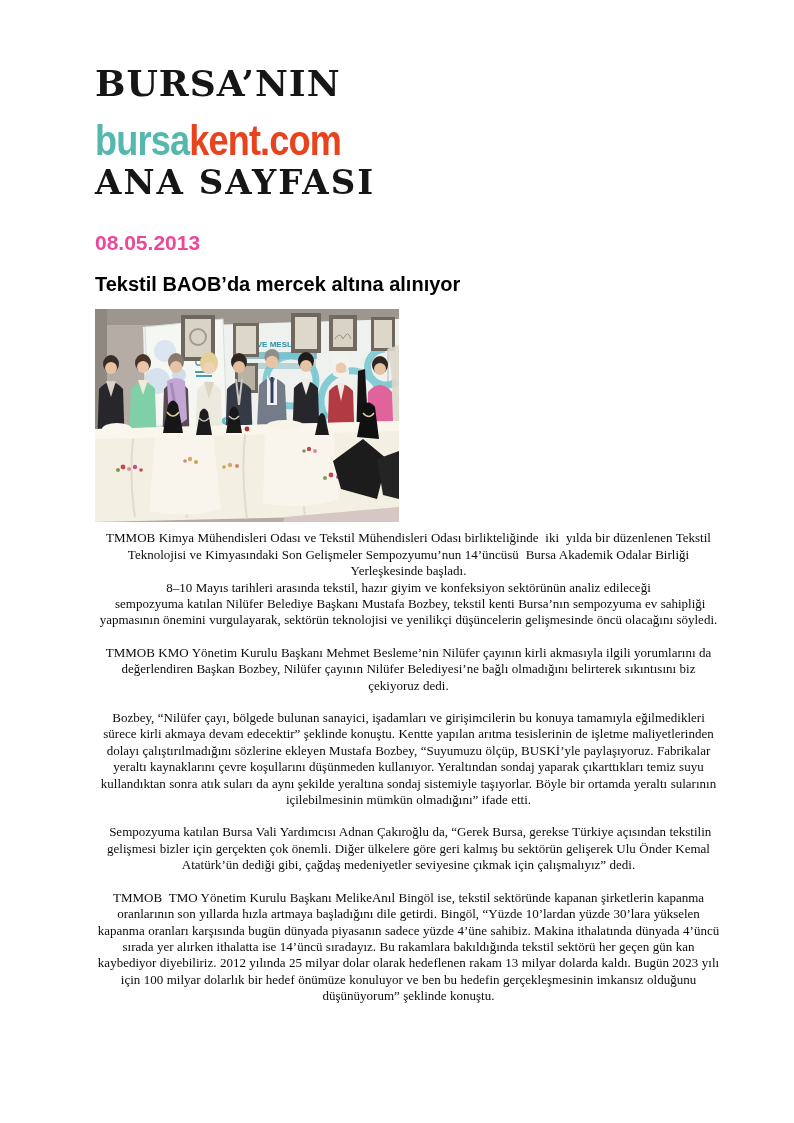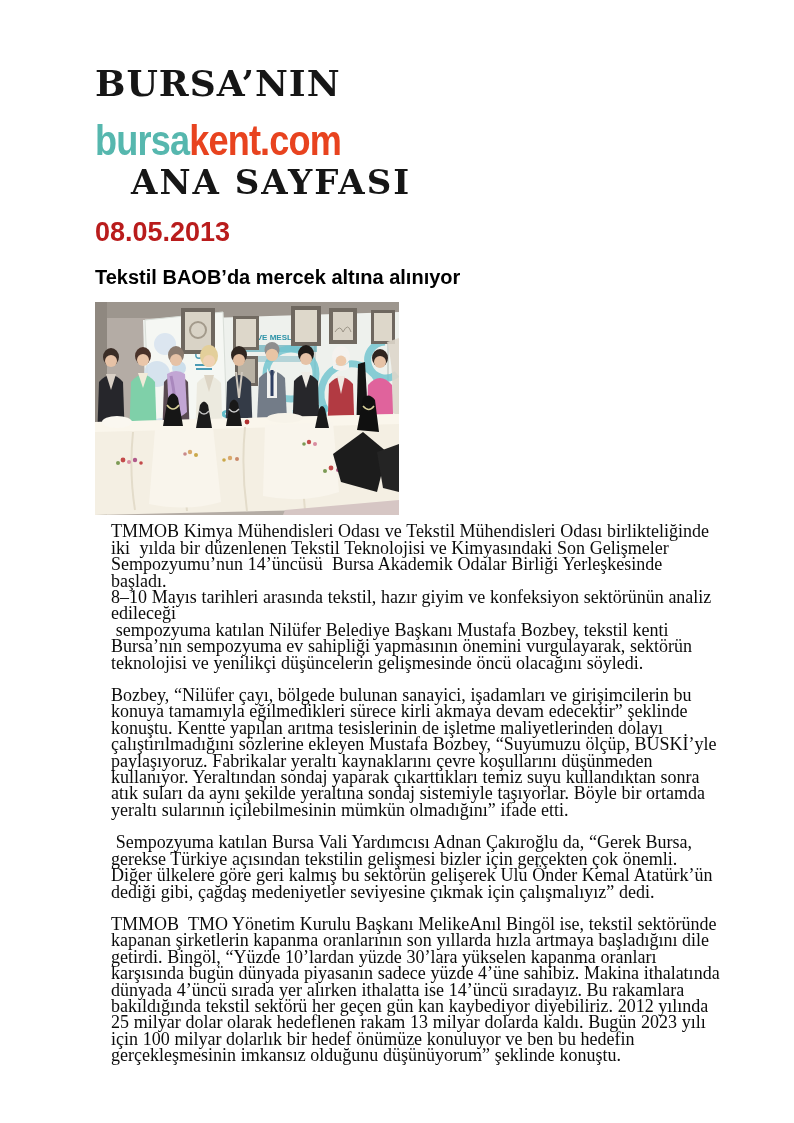--- a/index.html
+++ b/index.html
@@ -16,49 +16,49 @@
   }
   .logo-brand{
     font-family:"Liberation Sans", sans-serif;font-weight:bold;
     font-size:43px;line-height:1.0;letter-spacing:-1px;margin-top:17px;
   }
   .logo-brand .squeeze{display:inline-block;transform:scaleX(.84);transform-origin:0 50%;white-space:nowrap;}
   .logo-slab.second{font-size:34px;margin-top:3px;letter-spacing:2px;}
   
   .date{
     font-family:"Liberation Sans", sans-serif;font-weight:bold;
-    font-size:27px;color:#b91c1c;margin-top:18px;
+    font-size:21px;color:#ec4899;margin-top:32px;
   }
   .headline{
     font-family:Liberation Sans, sans-serif;font-weight:bold;
     font-size:20px;color:#000;margin-top:18px;letter-spacing:0px;
   }
   
   .photo{margin-top:13px;width:304px;height:213px;display:block;}
   .photo svg{display:block;}
   
   .article{margin-top:8px;}
   .article p{
-    margin:0 0 16px 16px;font-size:18px;line-height:16.4px;
-    white-space:pre-wrap;word-spacing:0.2px;
+    margin:0 0 16px 0;font-size:13px;line-height:16.4px;
+    white-space:pre-wrap;word-spacing:0.2px;text-align:center;
   }
 </style>
 </head>
 <body>
 
 <div class="page">
 
   <div class="logo">
     <div class="logo-slab" style="color: rgb(22, 22, 22);">BURSA’NIN</div>
     <div class="logo-brand">
       <span class="squeeze">
         <span style="color: rgb(86, 183, 174);">bursa</span><span style="color: rgb(232, 67, 31);">kent.com</span>
       </span>
     </div>
-    <div class="logo-slab second" style="color: rgb(22, 22, 22); margin-left: 36px;">ANA SAYFASI</div>
+    <div class="logo-slab second" style="color: rgb(22, 22, 22);">ANA SAYFASI</div>
   </div>
 
   <div class="date">08.05.2013</div>
 
   <div class="headline">Tekstil BAOB’da mercek altına alınıyor</div>
 
   <div class="photo">
     <svg width="304" height="213" viewBox="0 0 304 213" xmlns="http://www.w3.org/2000/svg">
 
       <rect x="0" y="0" width="304" height="213" fill="#b4aca5"></rect>
@@ -270,18 +270,19 @@
       </g>
 
       <path d="M190,208 L304,198 L304,213 L188,213 Z" fill="#d6c6c4"></path>
     </svg>
   </div>
 
   <div class="article">
     <p>TMMOB Kimya Mühendisleri Odası ve Tekstil Mühendisleri Odası birlikteliğinde  iki  yılda bir düzenlenen Tekstil Teknolojisi ve Kimyasındaki Son Gelişmeler Sempozyumu’nun 14’üncüsü  Bursa Akademik Odalar Birliği Yerleşkesinde başladı.
 8–10 Mayıs tarihleri arasında tekstil, hazır giyim ve konfeksiyon sektörünün analiz edileceği
  sempozyuma katılan Nilüfer Belediye Başkanı Mustafa Bozbey, tekstil kenti Bursa’nın sempozyuma ev sahipliği yapmasının önemini vurgulayarak, sektörün teknolojisi ve yenilikçi düşüncelerin gelişmesinde öncü olacağını söyledi.</p>
+    <p>TMMOB KMO Yönetim Kurulu Başkanı Mehmet Besleme’nin Nilüfer çayının kirli akmasıyla ilgili yorumlarını da değerlendiren Başkan Bozbey, Nilüfer çayının Nilüfer Belediyesi’ne bağlı olmadığını belirterek sıkıntısını biz çekiyoruz dedi.</p>
     <p>Bozbey, “Nilüfer çayı, bölgede bulunan sanayici, işadamları ve girişimcilerin bu konuya tamamıyla eğilmedikleri sürece kirli akmaya devam edecektir” şeklinde konuştu. Kentte yapılan arıtma tesislerinin de işletme maliyetlerinden dolayı çalıştırılmadığını sözlerine ekleyen Mustafa Bozbey, “Suyumuzu ölçüp, BUSKİ’yle paylaşıyoruz. Fabrikalar yeraltı kaynaklarını çevre koşullarını düşünmeden kullanıyor. Yeraltından sondaj yaparak çıkarttıkları temiz suyu kullandıktan sonra atık suları da aynı şekilde yeraltına sondaj sistemiyle taşıyorlar. Böyle bir ortamda yeraltı sularının içilebilmesinin mümkün olmadığını” ifade etti.</p>
     <p> Sempozyuma katılan Bursa Vali Yardımcısı Adnan Çakıroğlu da, “Gerek Bursa, gerekse Türkiye açısından tekstilin gelişmesi bizler için gerçekten çok önemli. Diğer ülkelere göre geri kalmış bu sektörün gelişerek Ulu Önder Kemal Atatürk’ün dediği gibi, çağdaş medeniyetler seviyesine çıkmak için çalışmalıyız” dedi.</p>
     <p>TMMOB  TMO Yönetim Kurulu Başkanı MelikeAnıl Bingöl ise, tekstil sektöründe kapanan şirketlerin kapanma oranlarının son yıllarda hızla artmaya başladığını dile getirdi. Bingöl, “Yüzde 10’lardan yüzde 30’lara yükselen kapanma oranları karşısında bugün dünyada piyasanın sadece yüzde 4’üne sahibiz. Makina ithalatında dünyada 4’üncü sırada yer alırken ithalatta ise 14’üncü sıradayız. Bu rakamlara bakıldığında tekstil sektörü her geçen gün kan kaybediyor diyebiliriz. 2012 yılında 25 milyar dolar olarak hedeflenen rakam 13 milyar dolarda kaldı. Bugün 2023 yılı için 100 milyar dolarlık bir hedef önümüze konuluyor ve ben bu hedefin gerçekleşmesinin imkansız olduğunu düşünüyorum” şeklinde konuştu.</p>
   </div>
 
 </div>
 
 </body></html>

